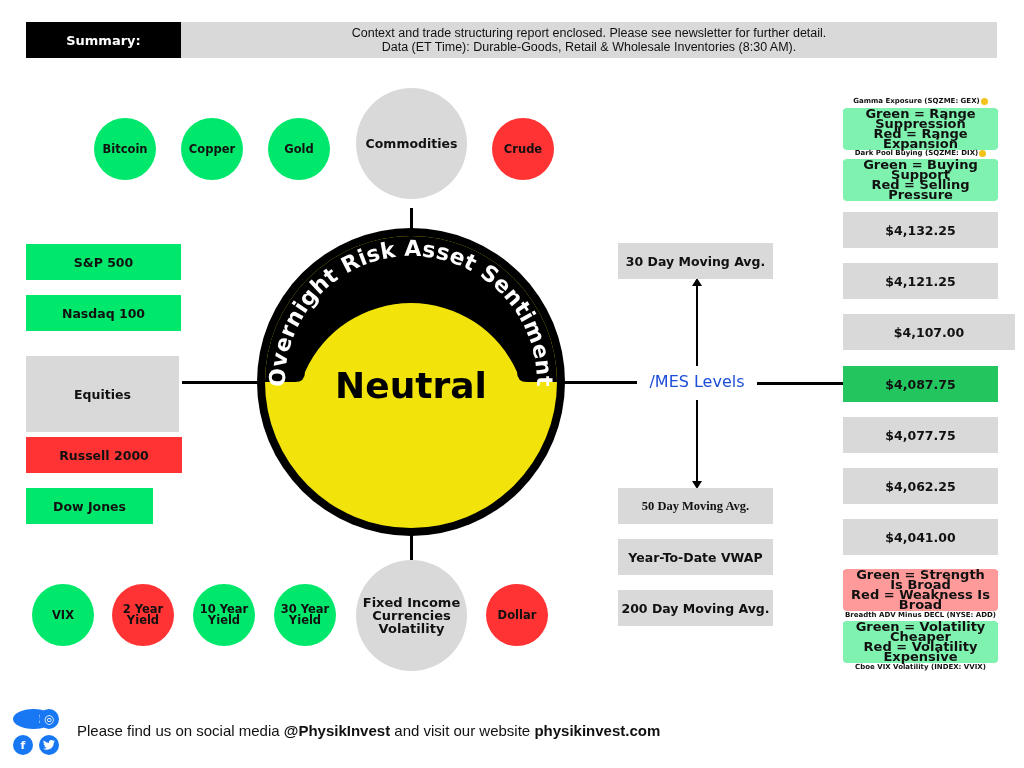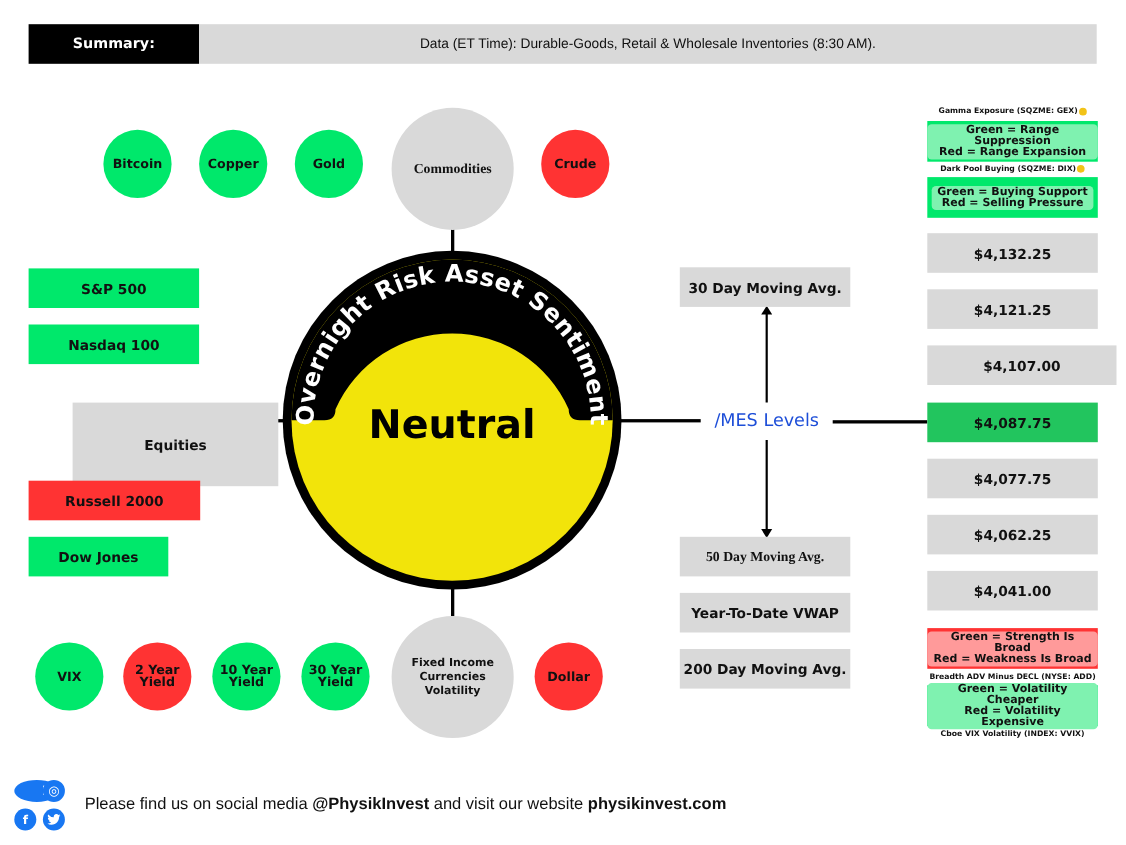--- a/index.html
+++ b/index.html
@@ -41,37 +41,38 @@
 
   
   .legend-title {
     position: absolute; left: 843px; width: 155px; text-align: center; font-size: 7px; font-weight: bold; color: #111;
     white-space: nowrap;
   }
   .legend-panel {
     position: absolute; left: 843px; width: 155px; height: 37px; display: flex; align-items: center; justify-content: center;
   }
   .legend-inner {
-    border-radius: 4px; padding: 1px 5px; font-size: 10px; font-weight: bold; line-height: 10px; text-align: center; color: #111;
+    border-radius: 4px; padding: 1px 5px; font-size: 13px; font-weight: bold; line-height: 10px; text-align: center; color: #111;
   }
   .legend-panel.green .legend-inner { background: #7ff2b0; }
   .legend-panel.red .legend-inner { background: #ff9a9a; }
 
   .emoji { display: inline-block; width: 7px; height: 7px; border-radius: 50%; background: #f2c318; vertical-align: middle; margin-left: 1px; }
 
   
   .social { position: absolute; width: 20px; height: 20px; border-radius: 50%; background: #1877f2; color: #fff;
     display: flex; align-items: center; justify-content: center; font-weight: bold; font-size: 11px; }
   #footer-text { left: 77px; top: 722px; font-family: "Liberation Sans", sans-serif; font-size: 15px; color: #111; white-space: nowrap; }
 </style>
 </head>
 <body>
 
 <div id="summary-label" class="abs">Summary:</div>
 <div id="summary-box" class="abs">
+  <div>Context and trade structuring report enclosed. Please see newsletter for further detail.</div>
   <div>Data (ET Time): Durable-Goods, Retail &amp; Wholesale Inventories (8:30 AM).</div>
 </div>
 
 <div class="line" style="left:410px; top:208px; width:3px; height:32px;"></div>
 <div class="line" style="left:410px; top:535px; width:3px; height:25px;"></div>
 <div class="line" style="left:182px; top:381px; width:80px; height:3px;"></div>
 <div class="line" style="left:555px; top:381px; width:82px; height:3px;"></div>
 <div class="line" style="left:757px; top:382px; width:86px; height:3px;"></div>
 
 <svg class="abs" style="left:689px; top:278px;" width="16" height="90">
@@ -98,34 +99,34 @@
 
 <div class="circle green" style="left:94px; top:118px; width:62px; height:62px;">
     <span>Bitcoin</span>
   </div>
 <div class="circle green" style="left:181px; top:118px; width:62px; height:62px;">
     <span>Copper</span>
   </div>
 <div class="circle green" style="left:268px; top:118px; width:62px; height:62px;">
     <span>Gold</span>
   </div>
-<div class="circle grey" style="left:356px; top:98px; width:111px; height:111px; font-size:12.5px;font-family:Liberation Serif, serif;">
+<div class="circle grey" style="left:356px; top:88px; width:111px; height:111px; font-size:12.5px;">
     <span>Commodities</span>
   </div>
 <div class="circle red" style="left:492px; top:118px; width:62px; height:62px;">
     <span>Crude</span>
   </div>
 
 <div class="box green" style="left:26px; top:244px; width:155px; height:36px;">
     <span>S&amp;P 500</span>
   </div>
 <div class="box green" style="left:26px; top:295px; width:155px; height:36px;">
     <span>Nasdaq 100</span>
   </div>
-<div class="box grey" style="left:26px; top:366px; width:187px; height:76px;margin-left:40px;">
+<div class="box grey" style="left:26px; top:356px; width:153px; height:76px;">
     <span>Equities</span>
   </div>
 <div class="box red" style="left:26px; top:437px; width:156px; height:36px;">
     <span>Russell 2000</span>
   </div>
 <div class="box green" style="left:26px; top:488px; width:127px; height:36px;">
     <span>Dow Jones</span>
   </div>
 
 <div class="circle green" style="left:32px; top:584px; width:62px; height:62px;">
@@ -144,21 +145,21 @@
       <div>10 Year</div>
       <div>Yield</div>
     </div>
   </div>
 <div class="circle green" style="left:274px; top:584px; width:62px; height:62px;">
     <div>
       <div>30 Year</div>
       <div>Yield</div>
     </div>
   </div>
-<div class="circle grey" style="left:356px; top:560px; width:111px; height:111px; font-size:10px; line-height:13px;align-items:center;">
+<div class="circle grey" style="left:356px; top:560px; width:111px; height:111px; font-size:13px; line-height:13px;align-items:center;">
   <div>
     <div>Fixed Income</div>
     <div>Currencies</div>
     <div>Volatility</div>
   </div>
 </div>
 <div class="circle red" style="left:486px; top:584px; width:62px; height:62px;">
     <div>
       <div>Dollar</div>
     </div>

